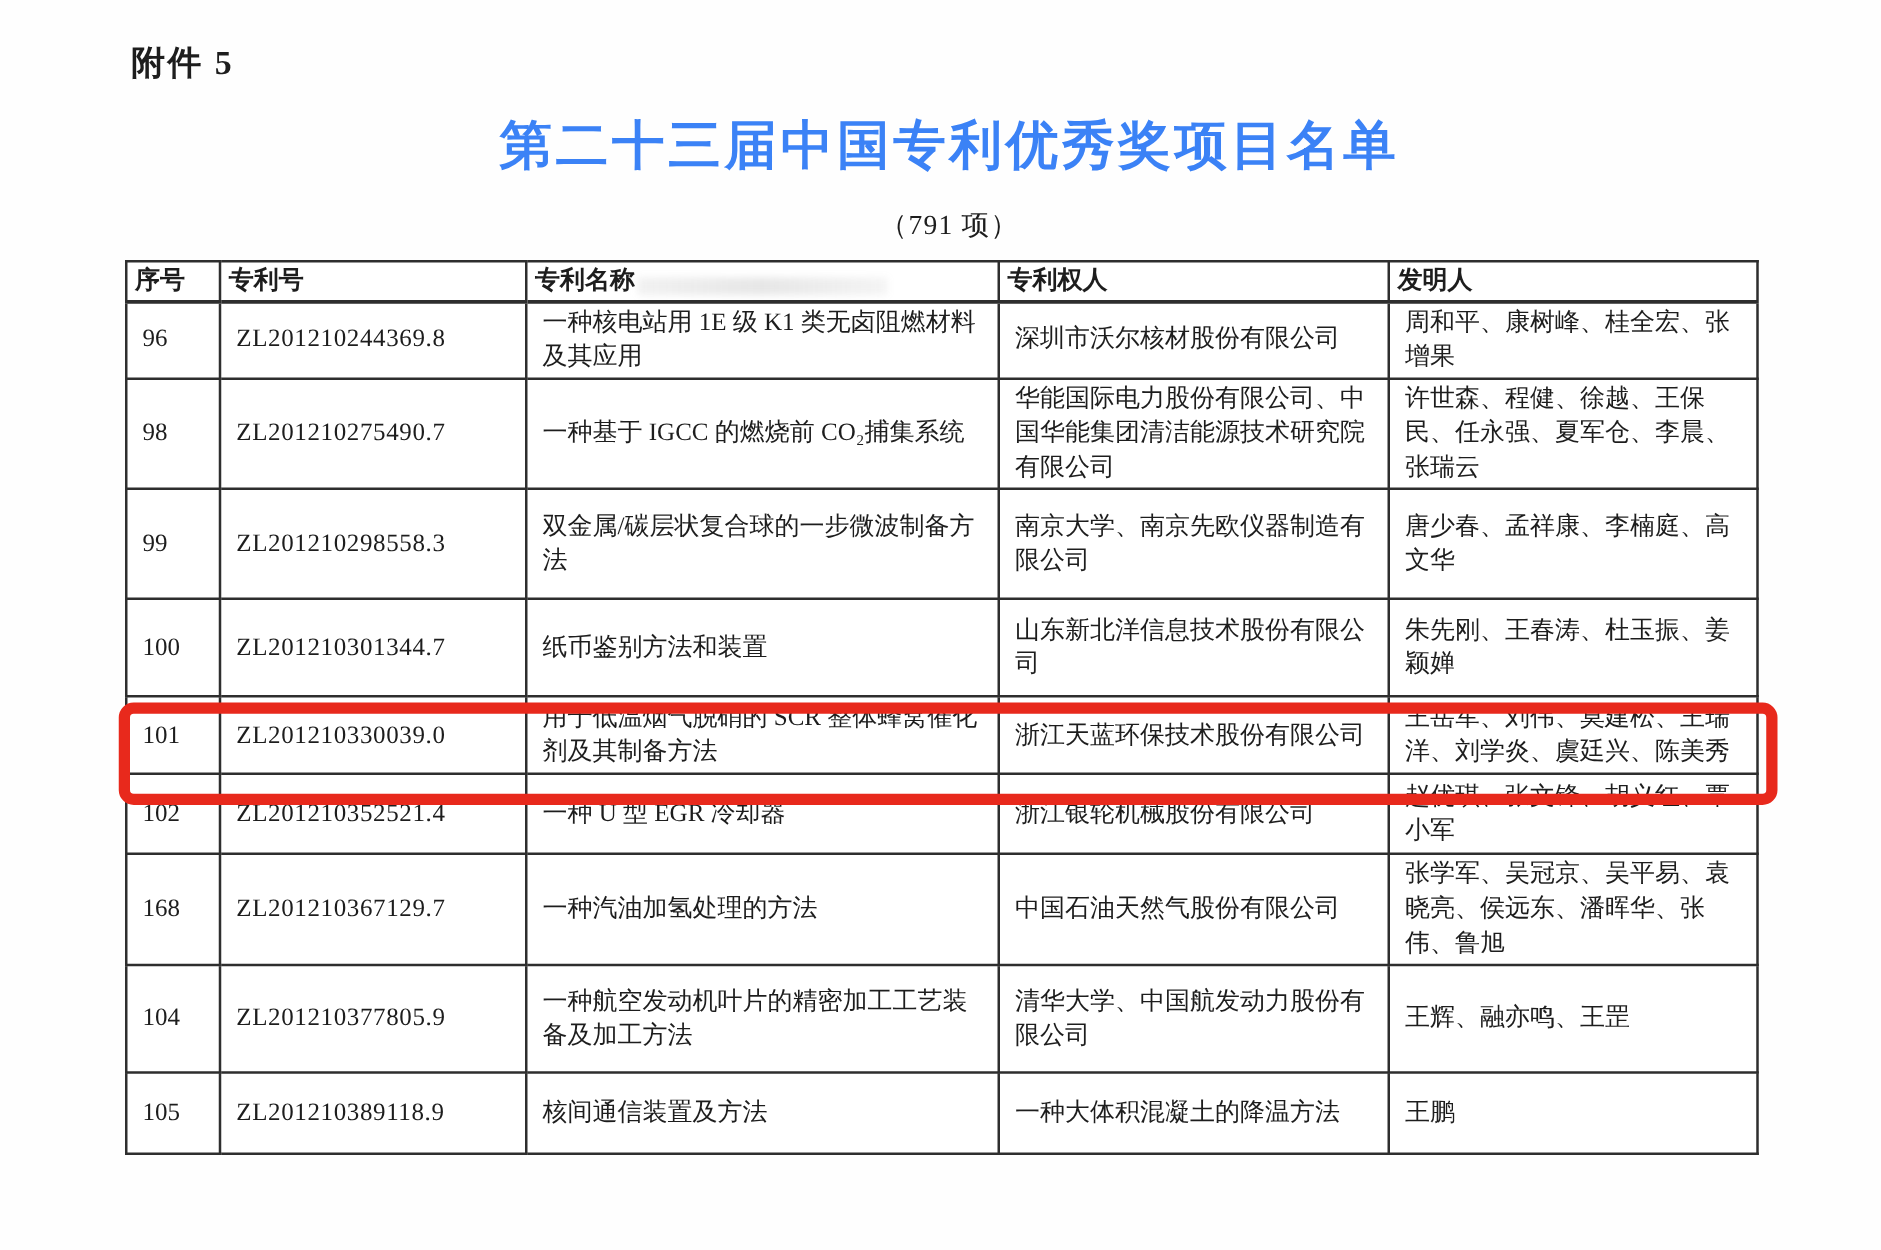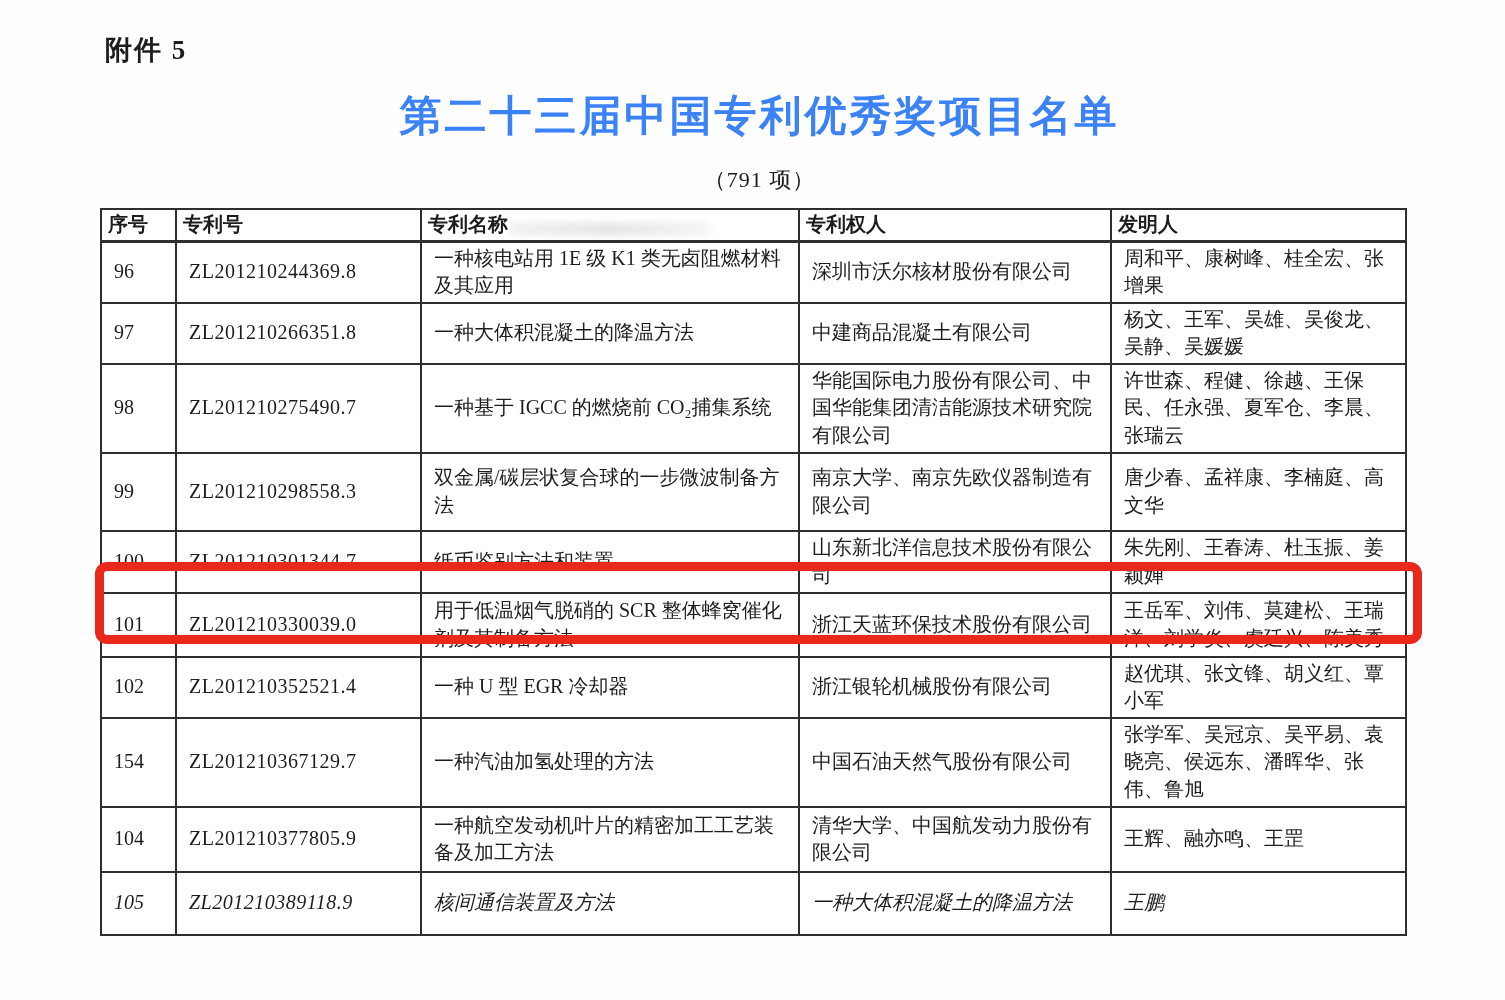--- a/index.html
+++ b/index.html
@@ -119,27 +119,20 @@
     </thead>
     <tbody>
         <tr>
     <td class="c-no">96</td>
     <td class="c-pno">ZL201210244369.8</td>
     <td class="c-name">一种核电站用 1E 级 K1 类无卤阻燃材料及其应用</td>
     <td class="c-patentee">深圳市沃尔核材股份有限公司</td>
     <td class="c-inventors">周和平、康树峰、桂全宏、张增果</td>
   </tr>
         <tr>
-    <td class="c-no">97</td>
-    <td class="c-pno">ZL201210266351.8</td>
-    <td class="c-name">一种大体积混凝土的降温方法</td>
-    <td class="c-patentee">中建商品混凝土有限公司</td>
-    <td class="c-inventors">杨文、王军、吴雄、吴俊龙、吴静、吴媛媛</td>
-  </tr>
-        <tr>
     <td class="c-no">98</td>
     <td class="c-pno">ZL201210275490.7</td>
     <td class="c-name">一种基于 IGCC 的燃烧前 CO₂捕集系统</td>
     <td class="c-patentee">华能国际电力股份有限公司、中国华能集团清洁能源技术研究院有限公司</td>
     <td class="c-inventors">许世森、程健、徐越、王保民、任永强、夏军仓、李晨、张瑞云</td>
   </tr>
         <tr>
     <td class="c-no">99</td>
     <td class="c-pno">ZL201210298558.3</td>
     <td class="c-name">双金属/碳层状复合球的一步微波制备方法</td>
@@ -161,21 +154,21 @@
     <td class="c-inventors">王岳军、刘伟、莫建松、王瑞洋、刘学炎、虞廷兴、陈美秀</td>
   </tr>
         <tr>
     <td class="c-no">102</td>
     <td class="c-pno">ZL201210352521.4</td>
     <td class="c-name">一种 U 型 EGR 冷却器</td>
     <td class="c-patentee">浙江银轮机械股份有限公司</td>
     <td class="c-inventors">赵优琪、张文锋、胡义红、覃小军</td>
   </tr>
         <tr>
-    <td class="c-no">154</td>
+    <td class="c-no">168</td>
     <td class="c-pno">ZL201210367129.7</td>
     <td class="c-name">一种汽油加氢处理的方法</td>
     <td class="c-patentee">中国石油天然气股份有限公司</td>
     <td class="c-inventors">张学军、吴冠京、吴平易、袁晓亮、侯远东、潘晖华、张伟、鲁旭</td>
   </tr>
         <tr>
     <td class="c-no">104</td>
     <td class="c-pno">ZL201210377805.9</td>
     <td class="c-name">一种航空发动机叶片的精密加工工艺装备及加工方法</td>
     <td class="c-patentee">清华大学、中国航发动力股份有限公司</td>

